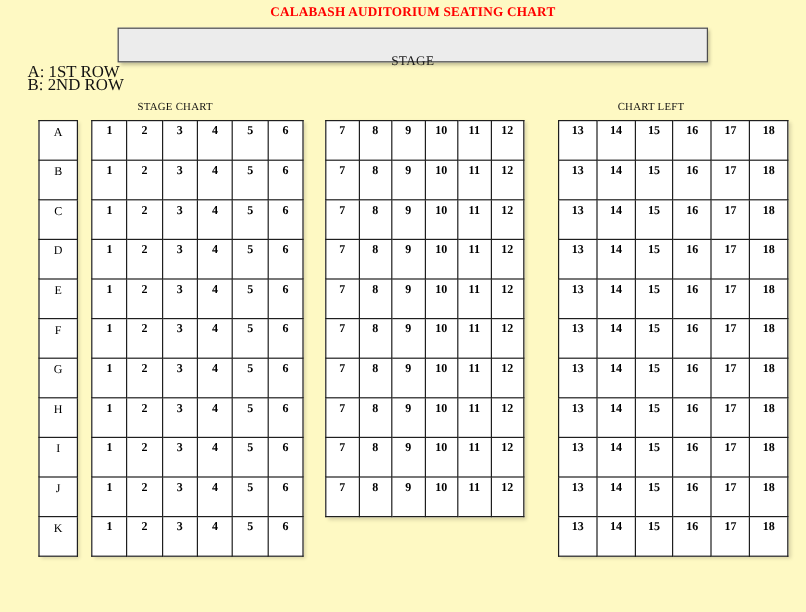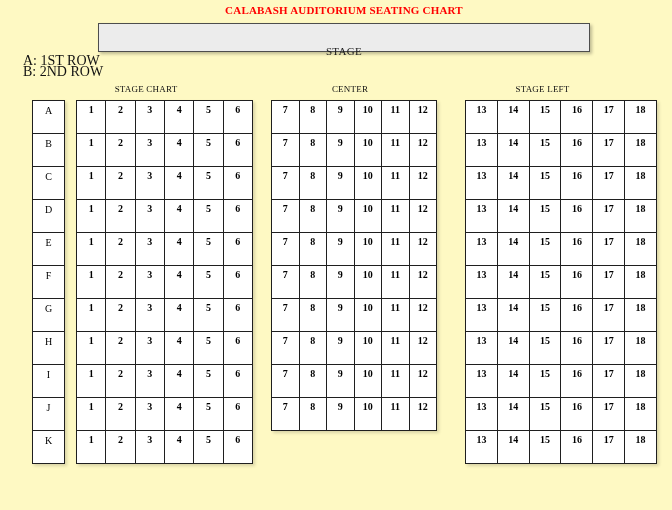--- a/index.html
+++ b/index.html
@@ -70,22 +70,21 @@
   <div class="stage">
     <span>STAGE</span>
   </div>
 
   <div class="legend">
     <div>A: 1ST ROW</div>
     <div>B: 2ND ROW</div>
   </div>
 
   <div class="sec-header" style="left:36px;width:220px;">STAGE CHART</div>
-  <div class="sec-header" style="left:267px;width:166px;">CENTER</div>
-  <div class="sec-header" style="left:461px;width:163px;">STAGE LEFT</div>
+  <div class="sec-header" style="left:461px;width:163px;">CHART LEFT</div>
 
   <table class="labelcol" style="left:32px;width:33px;">
       <tbody>
         <tr>
           <td>A</td>
         </tr>
         <tr>
           <td>B</td>
         </tr>
         <tr>

